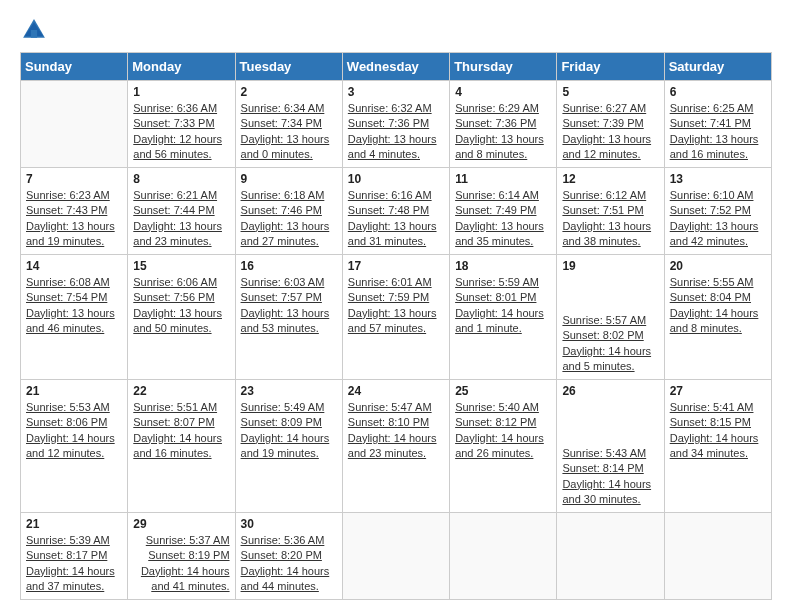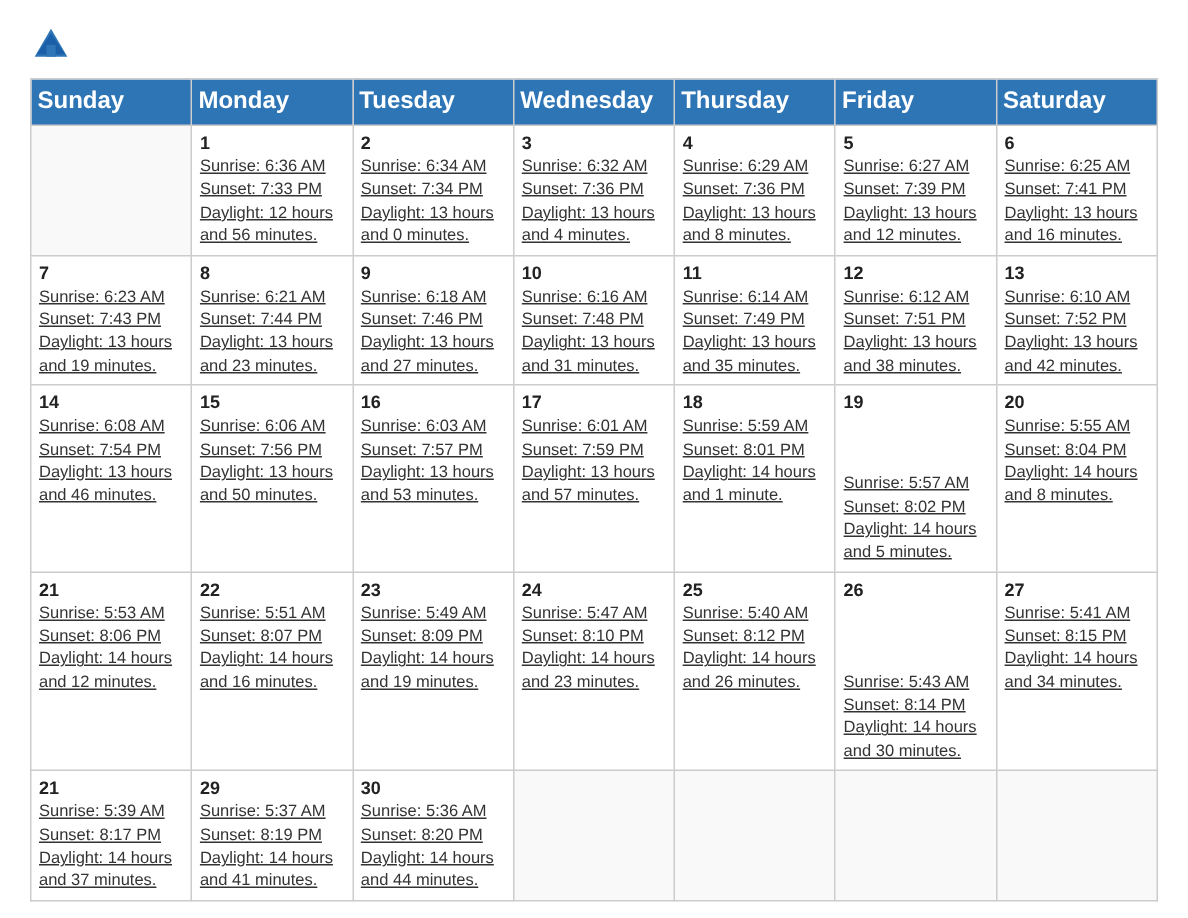--- a/index.html
+++ b/index.html
@@ -55,21 +55,21 @@
     }
     .calendar-table {
       width: 100%;
       border-collapse: collapse;
       flex: 1;
       table-layout: fixed;
     }
     .calendar-table thead tr th {
       background-color: #2e75b6;
       color: #fff;
-      font-size: 16px;
+      font-size: 13px;
       font-weight: bold;
       padding: 6px 4px;
       text-align: left;
       border: 1px solid #ccc;
     }
     .calendar-table tbody tr td {
       border: 1px solid #ccc;
       vertical-align: top;
       padding: 4px 5px;
       font-size: 9.5px;
@@ -334,21 +334,21 @@
         <tr>
           <td>
             <span class="day-number">21</span>
             <div class="day-info" style="white-space: pre-line;">Sunrise: 5:39 AM
 Sunset: 8:17 PM
 Daylight: 14 hours
 and 37 minutes.</div>
           </td>
           <td>
             <span class="day-number">29</span>
-            <div class="day-info" style="white-space: pre-line;">Sunrise: 5:37 AM
+            <div class="day-info" style="white-space: pre-line; text-align: right;">Sunrise: 5:37 AM
 Sunset: 8:19 PM
 Daylight: 14 hours
 and 41 minutes.</div>
           </td>
           <td>
             <span class="day-number">30</span>
             <div class="day-info" style="white-space: pre-line;">Sunrise: 5:36 AM
 Sunset: 8:20 PM
 Daylight: 14 hours
 and 44 minutes.</div>

